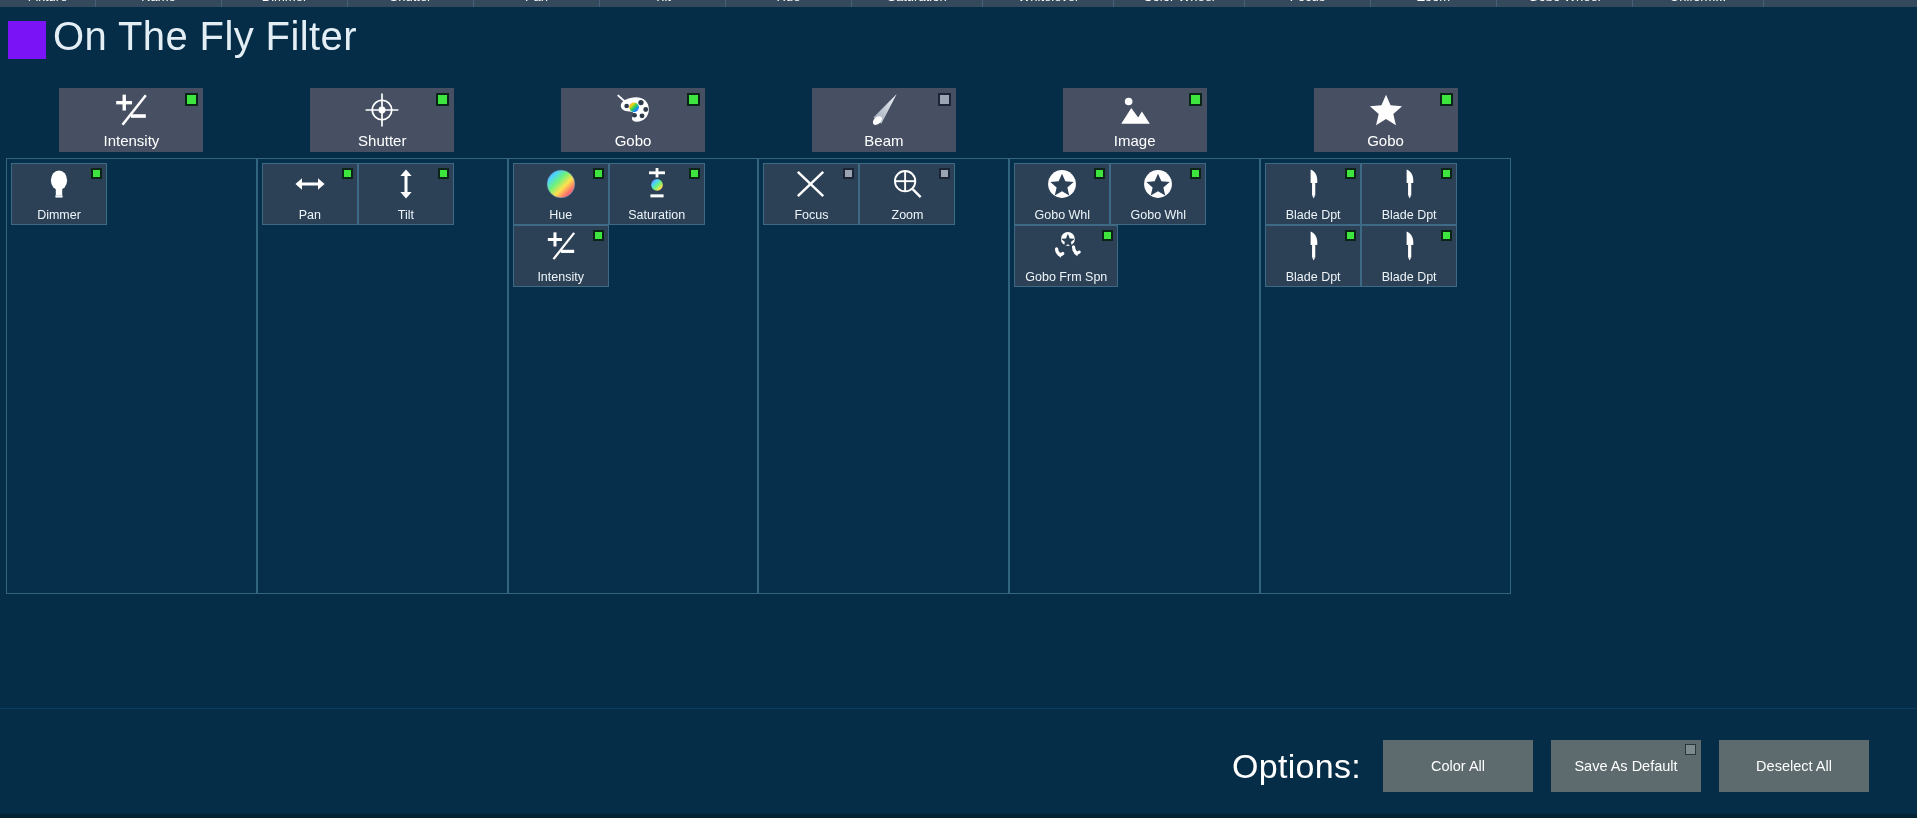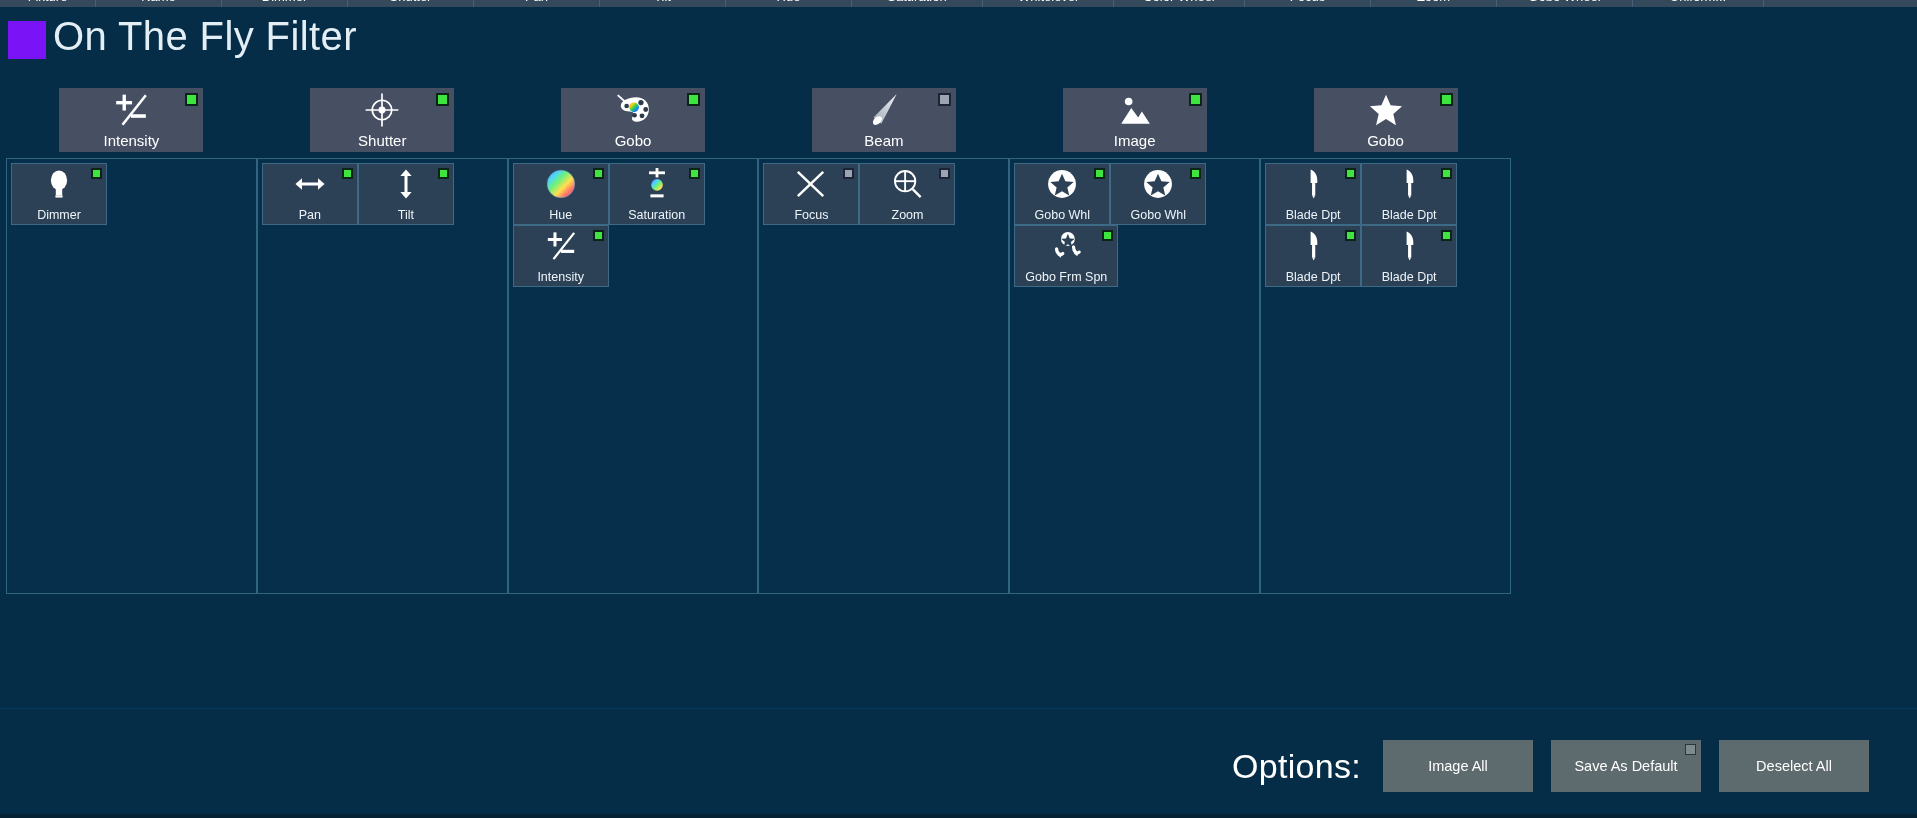--- a/index.html
+++ b/index.html
@@ -618,19 +618,19 @@
         </div>
       </div>
     </div>
   </div>
 
 <div id="hairline"></div>
 
 <div id="optbar">
   <div id="optlabel">Options:</div>
   <div id="optbtns" style="display:flex">
-      <button class="optbtn">Image All</button>
+      <button class="optbtn">Color All</button>
       <button class="optbtn">Save As Default<span class="chk"></span></button>
       <button class="optbtn">Deselect All</button>
     </div>
 </div>
 
 <div id="bottomedge"></div>
 
 </body></html>

